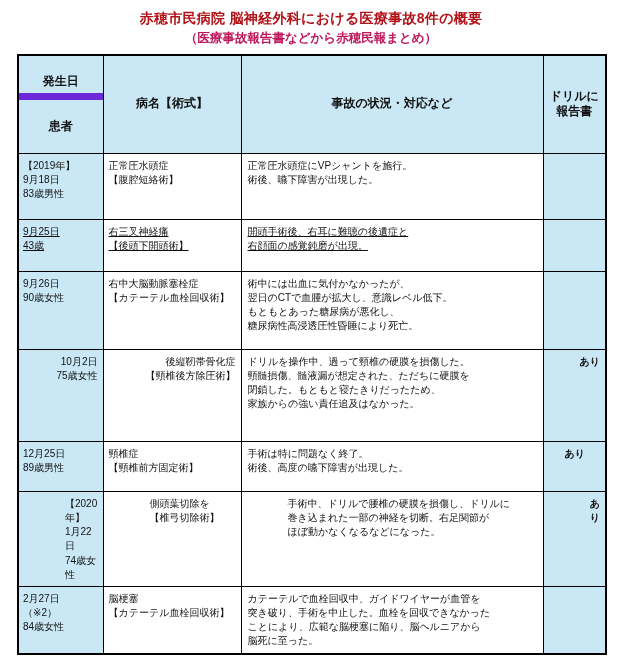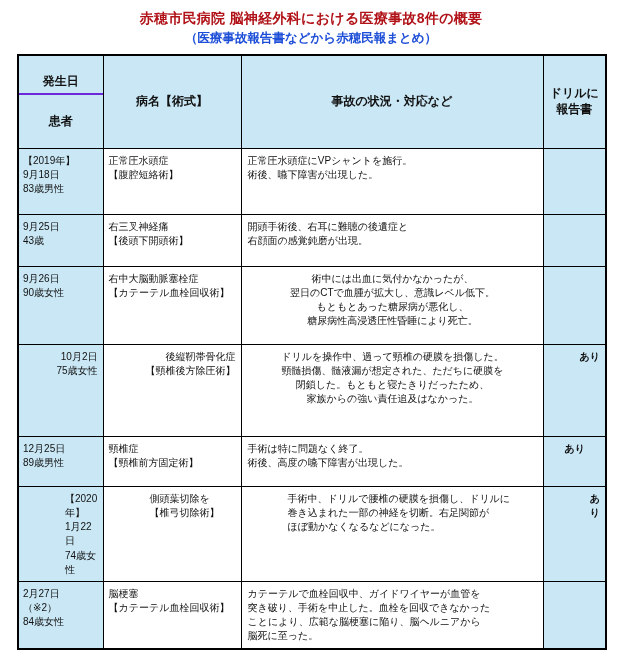--- a/index.html
+++ b/index.html
@@ -19,21 +19,21 @@
     font-weight: bold;
     color: var(--title-red, #b01218);
     letter-spacing: 0.3px;
     line-height: 1.2;
   }
   .subtitle {
     text-align: center;
     font-size: 12.5px;
     font-weight: bold;
     margin-top: 3px;
-    color: #1d4ed8;
+    color: #be185d;
   }
 
   table.accidents {
     border-collapse: collapse;
     width: 588px;
     margin: 7px auto 0;
     table-layout: fixed;
     border: 2px solid #000;
   }
   th, td {
@@ -46,52 +46,52 @@
     background: var(--cell-blue, #c9e7f4);
     font-size: 12px;
     font-weight: bold;
     text-align: center;
     vertical-align: middle;
     padding: 3px 2px;
     line-height: 1.3;
   }
   th.th-split { padding: 0; }
   th.th-split .th-top {
-    border-bottom: 2px solid #6d28d9;
+    border-bottom: 7px solid #6d28d9;
     padding: 3px 2px;
   }
   th.th-split .th-bottom { padding: 3px 2px; }
 
   td {
     font-size: 10px;
     line-height: 1.42;
     padding: 5px 5px 4px 6px;
     text-align: left;
   }
   td.c1 { background: var(--cell-blue, #c9e7f4); padding-left: 4px; }
   td.c2 { padding-left: 5px; }
   td.c4 {
     background: var(--cell-blue, #c9e7f4);
     text-align: center;
     font-weight: bold;
   }
 
   
   tbody tr:nth-child(1) td { height: 66px; }
-  tbody tr:nth-child(2) td { height: 52px; }
+  tbody tr:nth-child(2) td { height: 52px; text-decoration: underline; }
   tbody tr:nth-child(3) td { height: 78px; }
   tbody tr:nth-child(4) td { height: 92px; text-align: right; }
   tbody tr:nth-child(5) td { height: 50px; }
   tbody tr:nth-child(6) td { height: 66px; padding-left: 46px; }
   tbody tr:nth-child(7) td { height: 50px; }
   tbody tr:nth-child(8) td { height: 94px; }
 
   
   tbody tr:nth-child(3) td.c3,
-  tbody tr:nth-child(4) td.c3 { text-align: center; }
+  tbody tr:nth-child(4) td.c3 { text-align: left; }
 </style>
 </head>
 <body>
 
 <div class="page">
   <h1 class="title">赤穂市民病院 脳神経外科における医療事故8件の概要</h1>
   <div class="subtitle">（医療事故報告書などから赤穂民報まとめ）</div>
 
   <table class="accidents">
     <colgroup>

